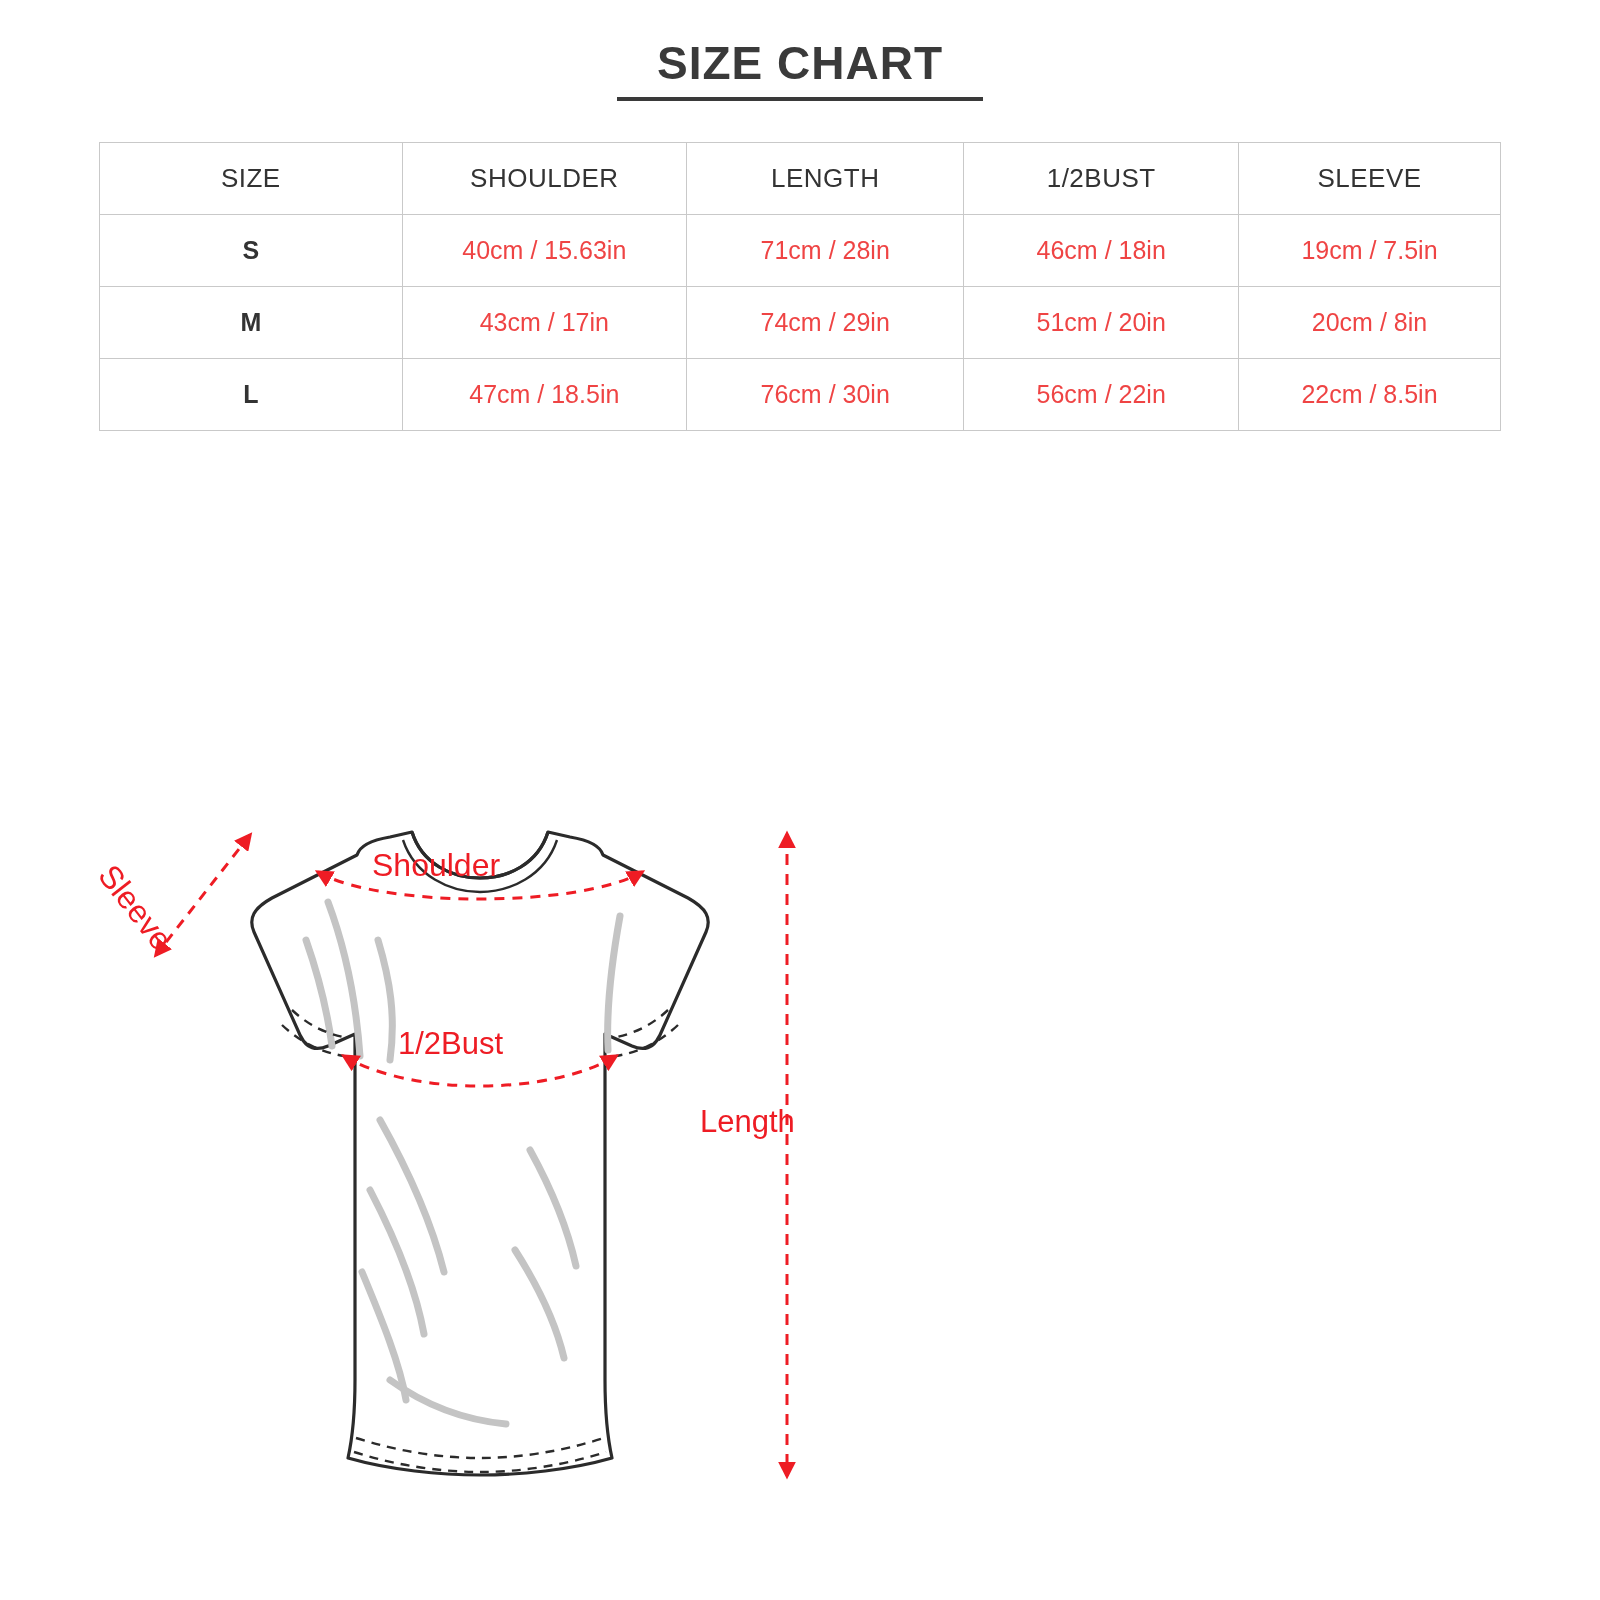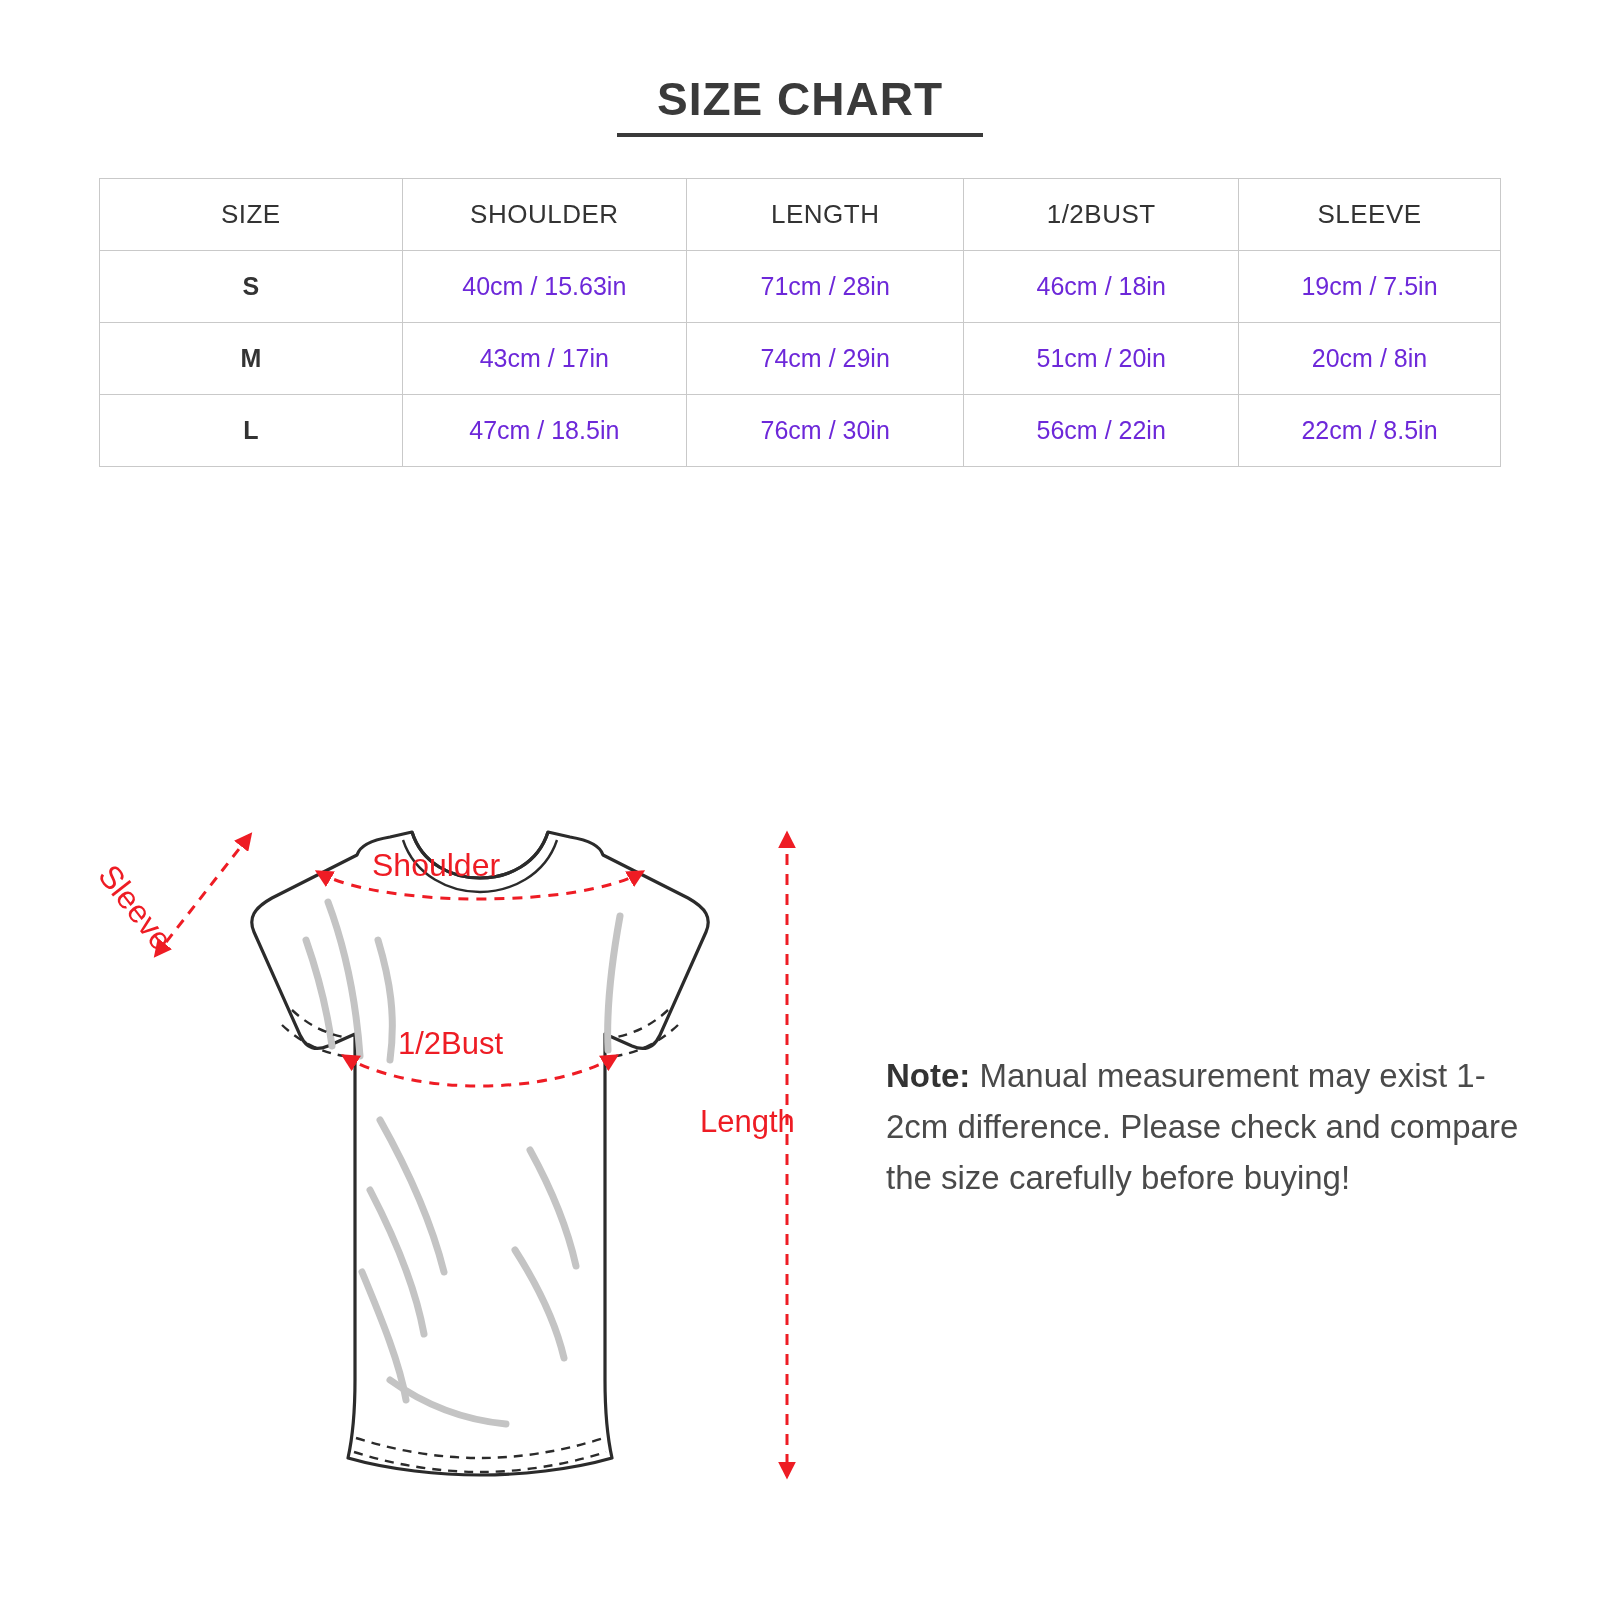--- a/index.html
+++ b/index.html
@@ -16,21 +16,21 @@
     overflow: hidden;
   }
 
   
   .title {
     text-align: center;
     font-size: 46px;
     font-weight: bold;
     color: #3a3a3a;
     letter-spacing: 1px;
-    padding-top: 76px;
+    padding-top: 40px;
     line-height: 1;
   }
   .title-underline {
     width: 366px;
     height: 4px;
     background: #3a3a3a;
     margin: 11px auto 0 auto;
   }
 
   
@@ -57,21 +57,21 @@
     letter-spacing: 0.5px;
   }
   table.size-table td.size-col {
     font-size: 25px;
     font-weight: bold;
     color: #333333;
   }
   table.size-table td.val {
     font-size: 25px;
     font-weight: normal;
-    color: #6d28d9;
+    color: #ef4444;
   }
   col.c-size    { width: 21.6%; }
   col.c-shoulder{ width: 20.3%; }
   col.c-length  { width: 19.8%; }
   col.c-bust    { width: 19.6%; }
   col.c-sleeve  { width: 18.7%; }
 
   
   .lower {
     position: absolute;
@@ -225,17 +225,14 @@
       <path d="M 284 236 C 350 276, 490 276, 556 236" fill="none" stroke="#ee1c24" stroke-width="3" stroke-dasharray="10 8" marker-start="url(#arrowRed)" marker-end="url(#arrowRed)"></path>
       <text x="338" y="234" fill="#ee1c24" font-size="31" font-family="'Liberation Sans', sans-serif">1/2Bust</text>
     </g>
 
     <g>
       <line x1="727" y1="14" x2="727" y2="656" stroke="#ee1c24" stroke-width="3" stroke-dasharray="11 9" marker-start="url(#arrowRed)" marker-end="url(#arrowRed)"></line>
       <text x="640" y="312" fill="#ee1c24" font-size="31" font-family="'Liberation Sans', sans-serif">Length</text>
     </g>
   </svg>
 
-  <div class="note">
-    <b>Note:</b><span> Manual measurement may exist 1-2cm difference. Please check and compare the size carefully before buying!</span>
-  </div>
 
 </div>
 
 </body></html>

